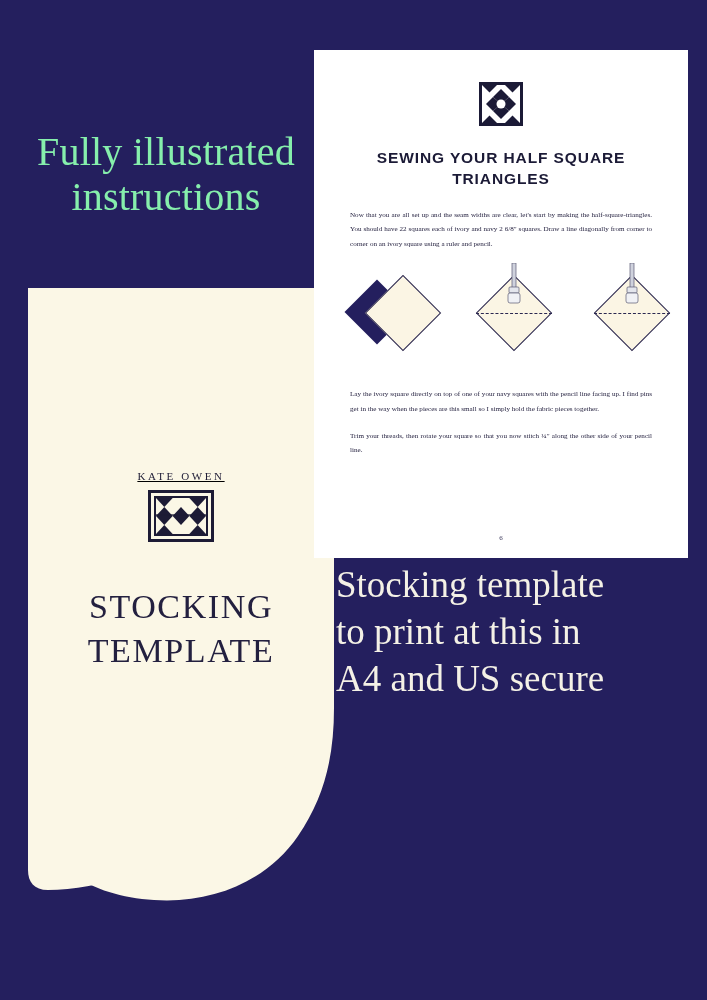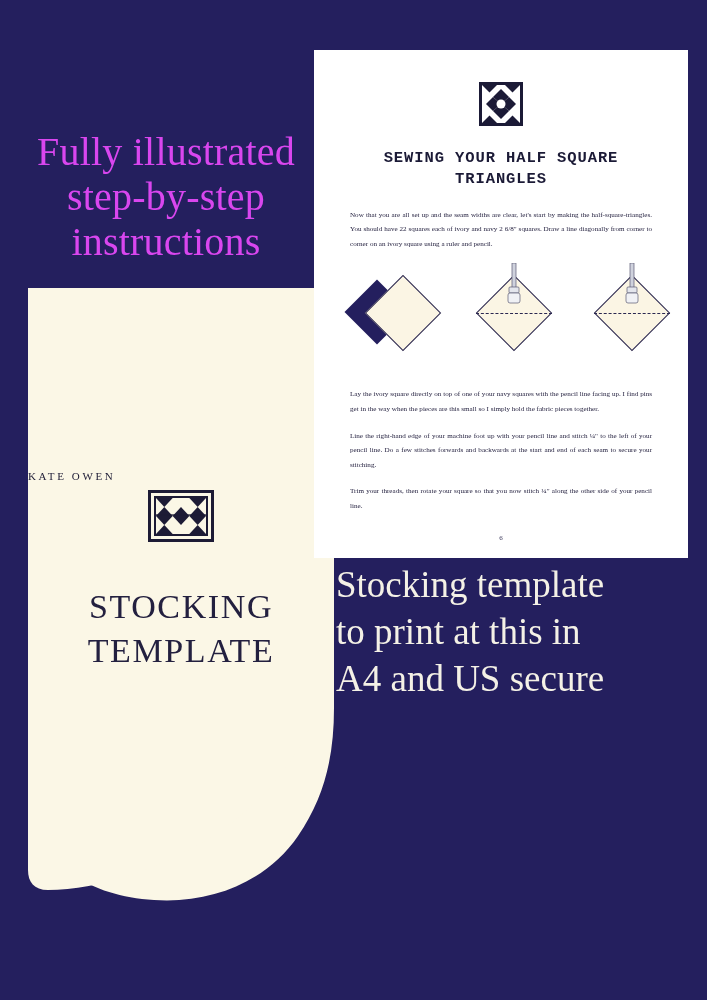--- a/index.html
+++ b/index.html
@@ -16,21 +16,21 @@
     font-family: "Liberation Serif", serif;
   }
 
   
   .headline {
     position: absolute;
     left: 16px;
     top: 130px;
     width: 300px;
     text-align: center;
-    color: #d946ef;
+    color: #86efac;
     font-family: "Liberation Serif", serif;
     font-size: 40px;
     line-height: 1.12;
     font-weight: 400;
     letter-spacing: 0.2px;
   }
   .headline div { white-space: nowrap; }
 
   
   .headline2 {
@@ -67,20 +67,22 @@
     height: 352px;
     background: #fbf7e6;
     clip-path: path("M 0 0 L 306 0 L 306 60 C 306 140 268 218 196 268 C 140 308 70 330 20 330 C 6 330 0 322 0 310 Z");
   }
 
   .brand-block {
     position: absolute;
     left: 28px;
     top: 470px;
     width: 306px;
+    text-align: center;
+    text-decoration: underline;
   }
   .brand-name {
     font-family: "Liberation Serif", serif;
     font-size: 11px;
     letter-spacing: 2.6px;
     color: #1d1b35;
     margin-bottom: 8px;
   }
   .brand-logo {
     width: 66px;
@@ -125,21 +127,21 @@
   .sheet-logo {
     width: 44px;
     height: 44px;
     margin: 32px auto 0;
     background: #ffffff;
     position: relative;
   }
   .sheet-title {
     margin: 22px 28px 0;
     text-align: center;
-    font-family: Liberation Mono, monospace;
+    font-family: Liberation Sans, sans-serif;
     font-weight: bold;
     font-size: 15.5px;
     letter-spacing: 0.9px;
     color: #1b1a36;
     line-height: 1.35;
   }
   .sheet-body {
     margin: 18px 36px 0;
     font-family: "Liberation Serif", serif;
     font-size: 7.1px;
@@ -209,21 +211,20 @@
     color: #3a375a;
   }
 </style>
 </head>
 <body>
 
 <div id="page">
 
   <div class="headline">
     <div>Fully illustrated</div>
-    <div>step-by-step</div>
     <div>instructions</div>
   </div>
 
   <div class="stocking"></div>
   <div class="stocking-foot"></div>
 
   <div class="brand-block">
     <div class="brand-name">KATE OWEN</div>
     <div class="brand-logo">
       <div class="brand-logo-inner">
@@ -294,21 +295,20 @@
         <svg class="foot-ico" viewBox="0 0 14 44">
           <rect x="5" y="0" width="4" height="26" fill="#cfd2dd" stroke="#5a5a72" stroke-width="0.7"></rect>
           <rect x="2" y="24" width="10" height="6" rx="1" fill="#e3e5ec" stroke="#5a5a72" stroke-width="0.7"></rect>
           <rect x="1" y="30" width="12" height="10" rx="2" fill="#f0f1f5" stroke="#5a5a72" stroke-width="0.7"></rect>
         </svg>
       </div>
     </div>
 
     <div class="sheet-body" style="margin-top:28px;">
       <p>Lay the ivory square directly on top of one of your navy squares with the pencil line facing up.  I find pins get in the way when the pieces are this small so I simply hold the fabric pieces together.</p>
-      <p>Line the right-hand edge of your machine foot up with your pencil line and stitch ¼" to the left of your pencil line. Do a few stitches forwards and backwards at the start and end of each seam to secure your stitching.</p>
       <p>Trim your threads, then rotate your square so that you now stitch ¼" along the other side of your pencil line.</p>
     </div>
 
     <div class="page-num">6</div>
   </div>
 
   <div class="headline2">
     <div>Stocking template</div>
     <div>to print at this in</div>
     <div>A4 and US secure</div>

